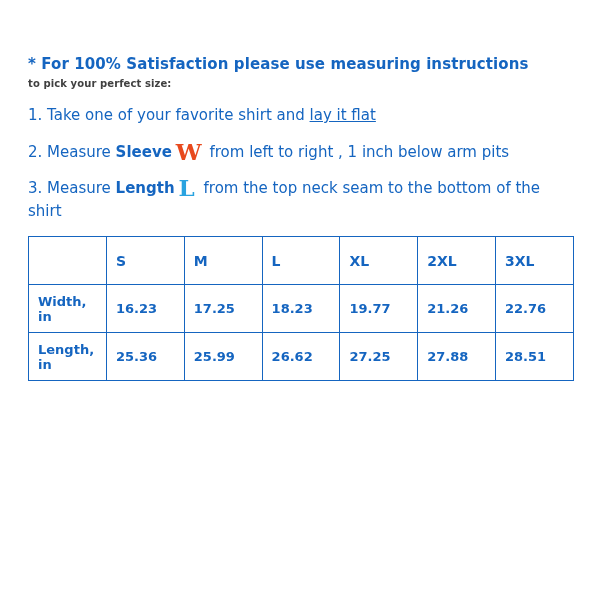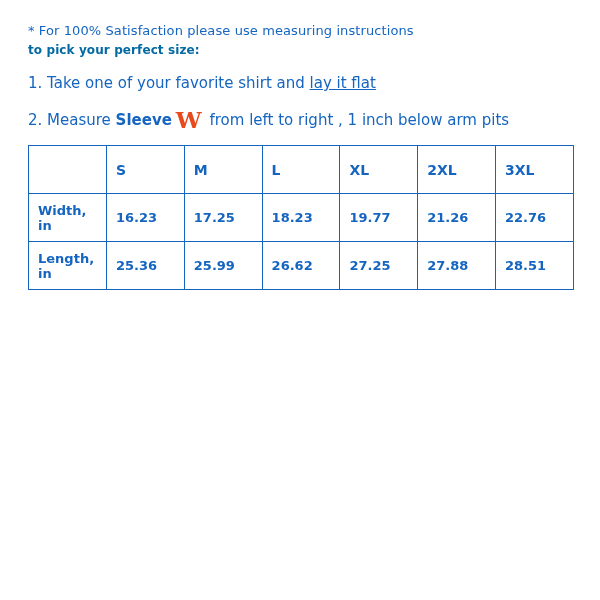--- a/index.html
+++ b/index.html
@@ -15,30 +15,31 @@
     overflow: hidden;
   }
   .page {
     position: relative;
     width: 600px;
     height: 600px;
     box-sizing: border-box;
     padding: 20px 28px 0 28px;
   }
   .intro-line {
-    font-size: 13px;
-    font-weight: normal;
+    font-size: 15px;
+    font-weight: bold;
     color: #1565c0;
     line-height: 1.62;
     letter-spacing: 0.1px;
+    margin-top: 32px;
   }
   .intro-line-2 {
-    font-size: 12px;
+    font-size: 10px;
     font-weight: bold;
-    color: #0369a1;
+    color: #404040;
     line-height: 1.62;
     margin-bottom: 12px;
     letter-spacing: 0.1px;
   }
   .step {
     font-size: 15px;
     color: #1565c0;
     line-height: 1.5;
     margin-bottom: 14px;
     display: block;
@@ -106,20 +107,24 @@
   <div class="intro-line-2">to pick your perfect size:</div>
 
   <div class="step">
     <span>1.</span><span> Take one of your favorite shirt and </span><span class="underline">lay it flat</span>
   </div>
 
   <div class="step">
     <span>2.</span><span> Measure </span><span class="bold">Sleeve</span><span class="glyph-w">W</span><span> from left to right , 1 inch below arm pits</span>
   </div>
 
+  <div class="step">
+    <span>3.</span><span> Measure </span><span class="bold">Length</span><span class="glyph-l">L</span><span> from the top neck seam to the bottom of</span>
+    <span>the shirt</span>
+  </div>
 
   <table class="size-chart">
     <tbody>
       <tr>
         <th class="rowlabel empty-corner"></th>
         <th class="colcell">S</th>
         <th class="colcell">M</th>
         <th class="colcell">L</th>
         <th class="colcell">XL</th>
         <th class="colcell">2XL</th>

